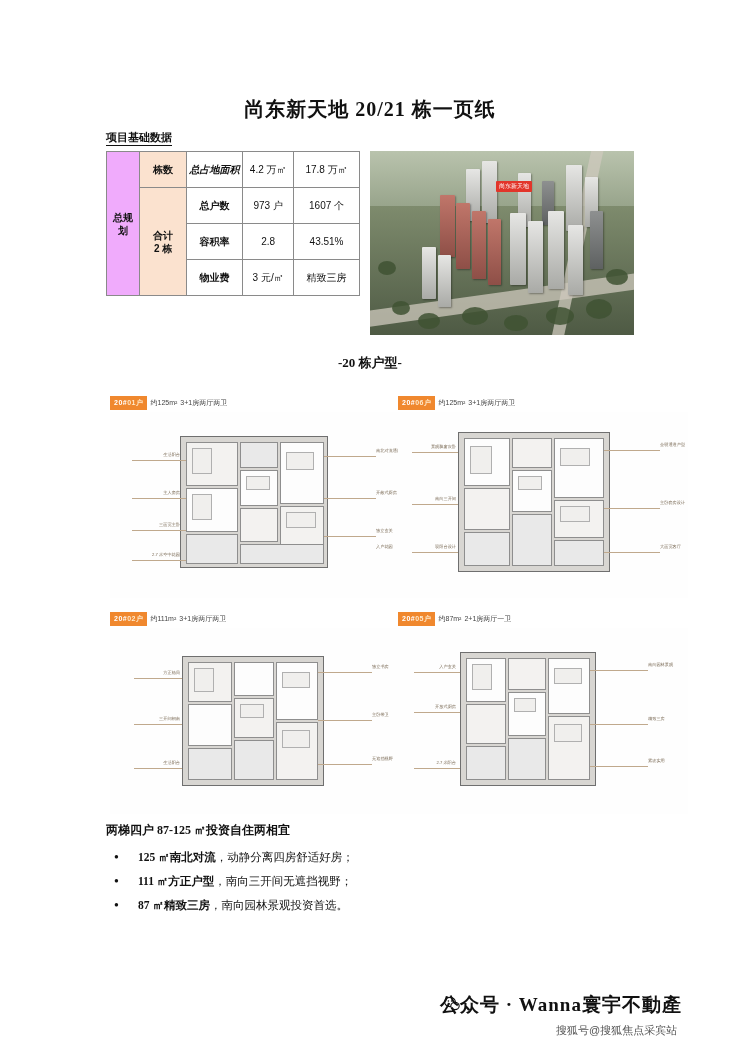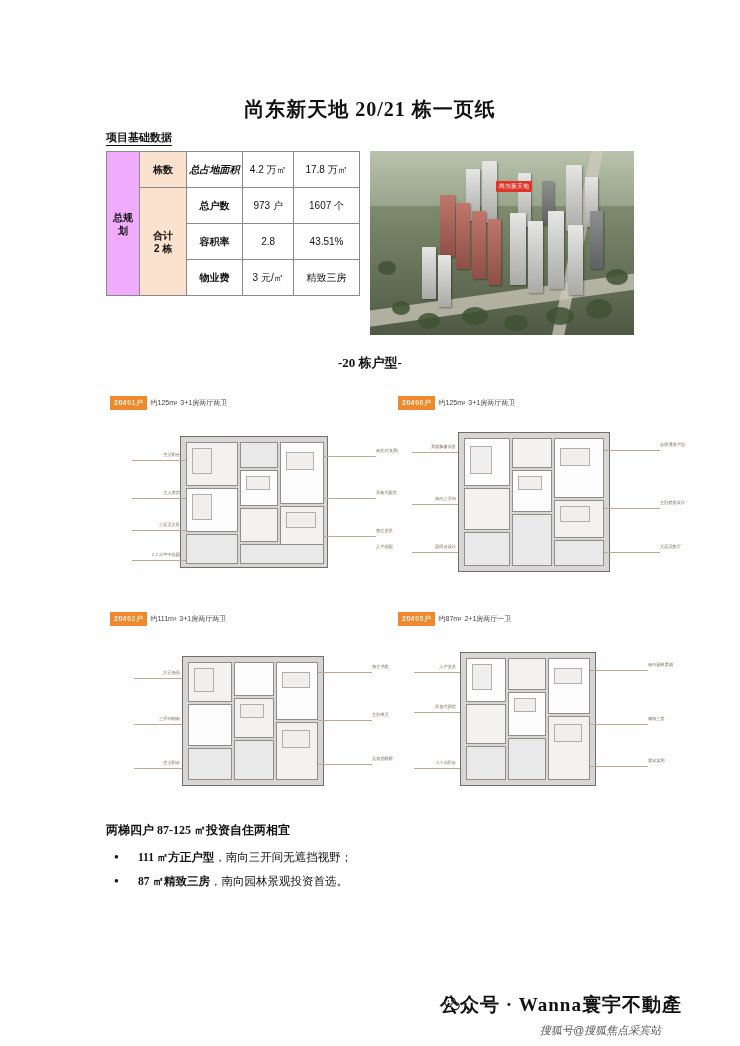--- a/index.html
+++ b/index.html
@@ -225,25 +225,24 @@
     white-space: nowrap;
     font-family: "Liberation Serif", serif;
   }
   .wm-icon {
     position: absolute;
     left: 444px; top: 996px;
     width: 16px; height: 16px;
   }
   .wm-sub {
     position: absolute;
-    left: 540px; top: 1023px;
+    left: 556px; top: 1023px;
     font-size: 11px;
     color: #555;
     white-space: nowrap;
-    font-style: italic;
   }
 </style>
 </head>
 <body>
 
 <div class="page">
 
   <div class="doc-title">尚东新天地 20/21 栋一页纸</div>
 
   <div class="section-label">项目基础数据</div>
@@ -473,20 +472,23 @@
       <div class="lbl r" style="left:0px; top:132px; width:58px;">2.7 米阳台</div>
       <div class="lbl" style="left:250px; top:34px;">南向园林景观</div>
       <div class="lbl" style="left:250px; top:88px;">精致三房</div>
       <div class="lbl" style="left:250px; top:130px;">紧凑实用</div>
     </div>
   </div>
 
   <div class="summary-head">两梯四户 87-125 ㎡投资自住两相宜</div>
   <ul class="bullets">
     <li>
+      <b>125 ㎡南北对流</b><span>，动静分离四房舒适好房；</span>
+    </li>
+    <li>
       <b>111 ㎡方正户型</b><span>，南向三开间无遮挡视野；</span>
     </li>
     <li>
       <b>87 ㎡精致三房</b><span>，南向园林景观投资首选。</span>
     </li>
   </ul>
 
   <svg class="wm-icon" viewBox="0 0 16 16">
     <ellipse cx="6" cy="6" rx="5.4" ry="4.6" fill="none" stroke="#111" stroke-width="1.1"></ellipse>
     <ellipse cx="11" cy="10" rx="4.2" ry="3.6" fill="#fff" stroke="#111" stroke-width="1.1"></ellipse>

